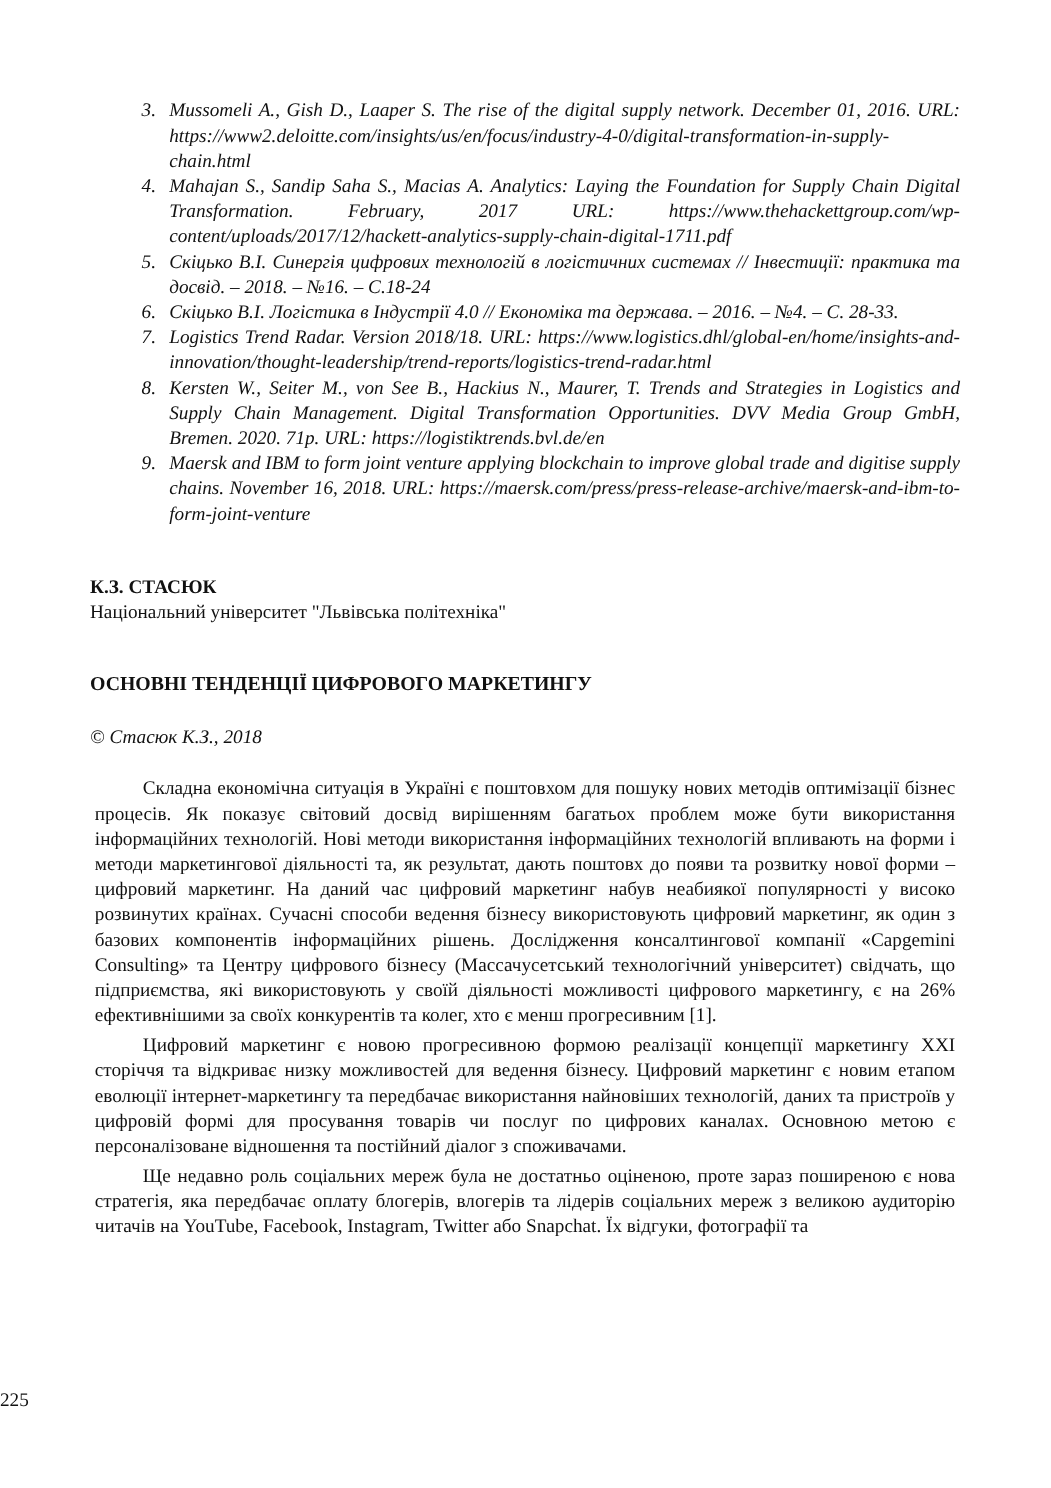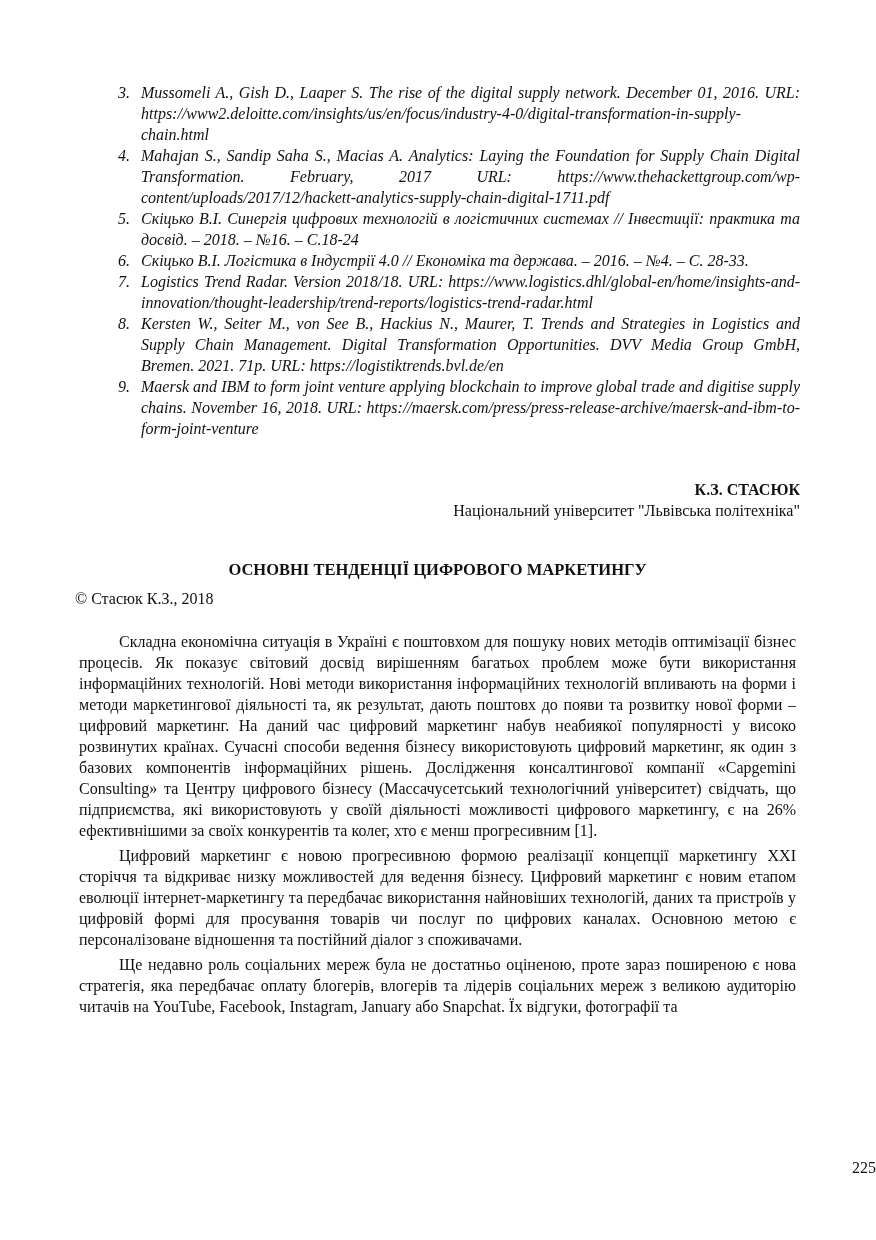--- a/index.html
+++ b/index.html
@@ -31,48 +31,48 @@
     flex: none;
     width: 23px;
   }
   .ref-text {
     flex: 1;
     text-align: justify;
     overflow-wrap: break-word;
   }
   .author-block {
     margin-top: 40px;
-    text-align: right;
   }
   .author-name {
     font-weight: bold;
   }
   .paper-title {
     margin: 38px 0 0 0;
-    text-align: center;
+    text-align: left;
     font-weight: bold;
     font-size: 16.5px;
   }
   .copyright {
-    margin-top: 8px;
+    margin-top: 24px;
+    font-style: italic;
   }
   .body-text {
     margin-top: 22px;
   }
   .body-text p {
     margin: 4px;
     text-indent: 40px;
     text-align: justify;
   }
   .page-number {
     position: absolute;
     left: 0;
     right: 0;
     bottom: 62px;
-    text-align: right;
+    text-align: left;
     margin-top: 44px;
   }
 </style>
 </head>
 <body>
 
 <div class="page">
 
   <div class="refs">
     <div class="ref">
@@ -90,38 +90,38 @@
     <div class="ref">
       <span class="ref-num">6.</span>
       <span class="ref-text">Скіцько В.І. Логістика в Індустрії 4.0 // Економіка та держава. – 2016. – №4. – С. 28-33.</span>
     </div>
     <div class="ref">
       <span class="ref-num">7.</span>
       <span class="ref-text">Logistics Trend Radar. Version 2018/18. URL: https://www.logistics.dhl/global-en/home/insights-and-innovation/thought-leadership/trend-reports/logistics-trend-radar.html</span>
     </div>
     <div class="ref">
       <span class="ref-num">8.</span>
-      <span class="ref-text">Kersten W., Seiter M., von See B., Hackius N., Maurer, T. Trends and Strategies in Logistics and Supply Chain Management. Digital Transformation Opportunities. DVV Media Group GmbH, Bremen. 2021. 71p. URL: https://logistiktrends.bvl.de/en</span>
+      <span class="ref-text">Kersten W., Seiter M., von See B., Hackius N., Maurer, T. Trends and Strategies in Logistics and Supply Chain Management. Digital Transformation Opportunities. DVV Media Group GmbH, Bremen. 2020. 71p. URL: https://logistiktrends.bvl.de/en</span>
     </div>
     <div class="ref">
       <span class="ref-num">9.</span>
       <span class="ref-text">Maersk and IBM to form joint venture applying blockchain to improve global trade and digitise supply chains. November 16, 2018. URL: https://maersk.com/press/press-release-archive/maersk-and-ibm-to-form-joint-venture</span>
     </div>
   </div>
 
   <div class="author-block">
     <div class="author-name">К.З. СТАСЮК</div>
     <div class="author-affiliation">Національний університет "Львівська політехніка"</div>
   </div>
 
   <h1 class="paper-title">ОСНОВНІ ТЕНДЕНЦІЇ ЦИФРОВОГО МАРКЕТИНГУ</h1>
 
   <div class="copyright">© Стасюк К.З., 2018</div>
 
   <div class="body-text">
     <p>Складна економічна ситуація в Україні є поштовхом для пошуку нових методів оптимізації бізнес процесів. Як показує світовий досвід вирішенням багатьох проблем може бути використання інформаційних технологій. Нові методи використання інформаційних технологій впливають на форми і методи маркетингової діяльності та, як результат, дають поштовх до появи та розвитку нової форми – цифровий маркетинг. На даний час цифровий маркетинг набув неабиякої популярності у високо розвинутих країнах. Сучасні способи ведення бізнесу використовують цифровий маркетинг, як один з базових компонентів інформаційних рішень.  Дослідження консалтингової компанії «Capgemini Consulting» та Центру цифрового бізнесу  (Массачусетський технологічний університет) свідчать, що підприємства, які використовують у своїй діяльності можливості цифрового маркетингу, є на 26% ефективнішими за своїх конкурентів та колег, хто є менш прогресивним [1].</p>
     <p>Цифровий маркетинг є новою прогресивною формою реалізації концепції маркетингу XXI сторіччя та відкриває низку можливостей для ведення бізнесу. Цифровий маркетинг є новим етапом еволюції інтернет-маркетингу та передбачає використання найновіших технологій, даних та пристроїв у цифровій формі для просування товарів чи послуг по цифрових каналах. Основною метою є персоналізоване відношення та постійний діалог з споживачами.</p>
-    <p>Ще недавно роль соціальних мереж була не достатньо оціненою, проте зараз поширеною є нова стратегія, яка передбачає оплату блогерів, влогерів та лідерів соціальних мереж з великою аудиторію читачів на YouTube, Facebook, Instagram, January або Snapchat. Їх відгуки, фотографії та</p>
+    <p>Ще недавно роль соціальних мереж була не достатньо оціненою, проте зараз поширеною є нова стратегія, яка передбачає оплату блогерів, влогерів та лідерів соціальних мереж з великою аудиторію читачів на YouTube, Facebook, Instagram, Twitter або Snapchat. Їх відгуки, фотографії та</p>
   </div>
 
   <div class="page-number">225</div>
 
 </div>
 
 </body></html>

